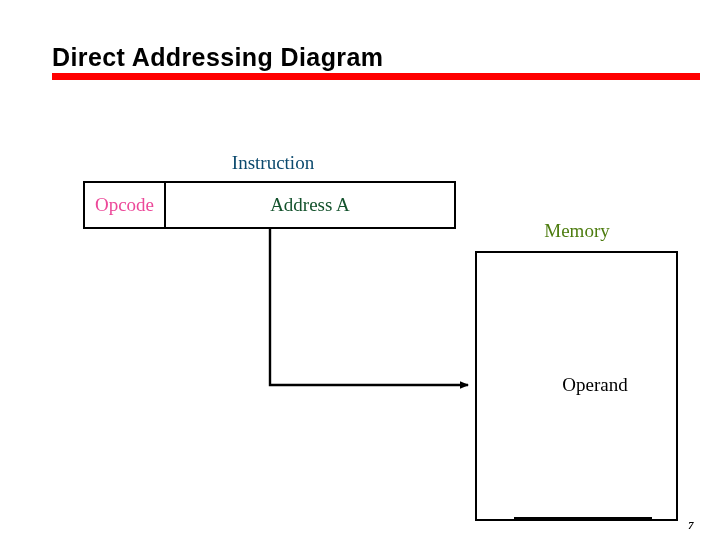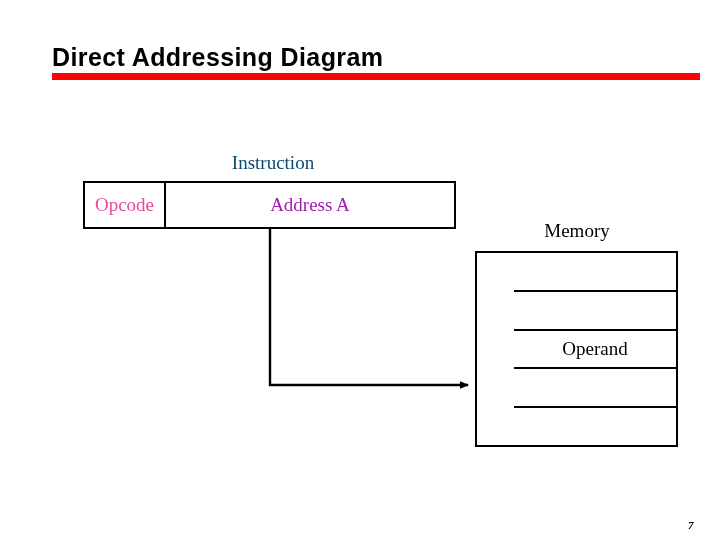--- a/index.html
+++ b/index.html
@@ -73,21 +73,21 @@
     font-size: 19px;
     color: #ec4899;
     white-space: nowrap;
   }
   #address-cell {
     flex: 1;
     display: flex;
     align-items: center;
     justify-content: center;
     font-size: 19px;
-    color: #a21caf;
+    color: #14532d;
     white-space: nowrap;
   }
 
   
   #connector {
     position: absolute;
     left: 0;
     top: 0;
     width: 720px;
     height: 540px;
@@ -95,34 +95,34 @@
   }
 
   
   #memory-label {
     position: absolute;
     left: 458px;
     top: 219px;
     width: 202px;
     text-align: center;
     font-size: 19px;
-    color: #000000;
+    color: #4d7c0f;
     line-height: 24px;
     white-space: nowrap;
   }
   #memory-table {
     position: absolute;
     left: 457px;
     top: 251px;
     width: 203px;
-    height: 196px;
+    height: 270px;
     box-sizing: border-box;
     border: 2px solid #000000;
     display: flex;
-    flex-direction: column;
+    flex-direction: row;
     padding-left: 37px;
   }
   .memory-cell {
     flex: 1 1 0;
     box-sizing: border-box;
     border-bottom: 2px solid #000000;
     display: flex;
     align-items: center;
     justify-content: center;
     font-size: 19px;

